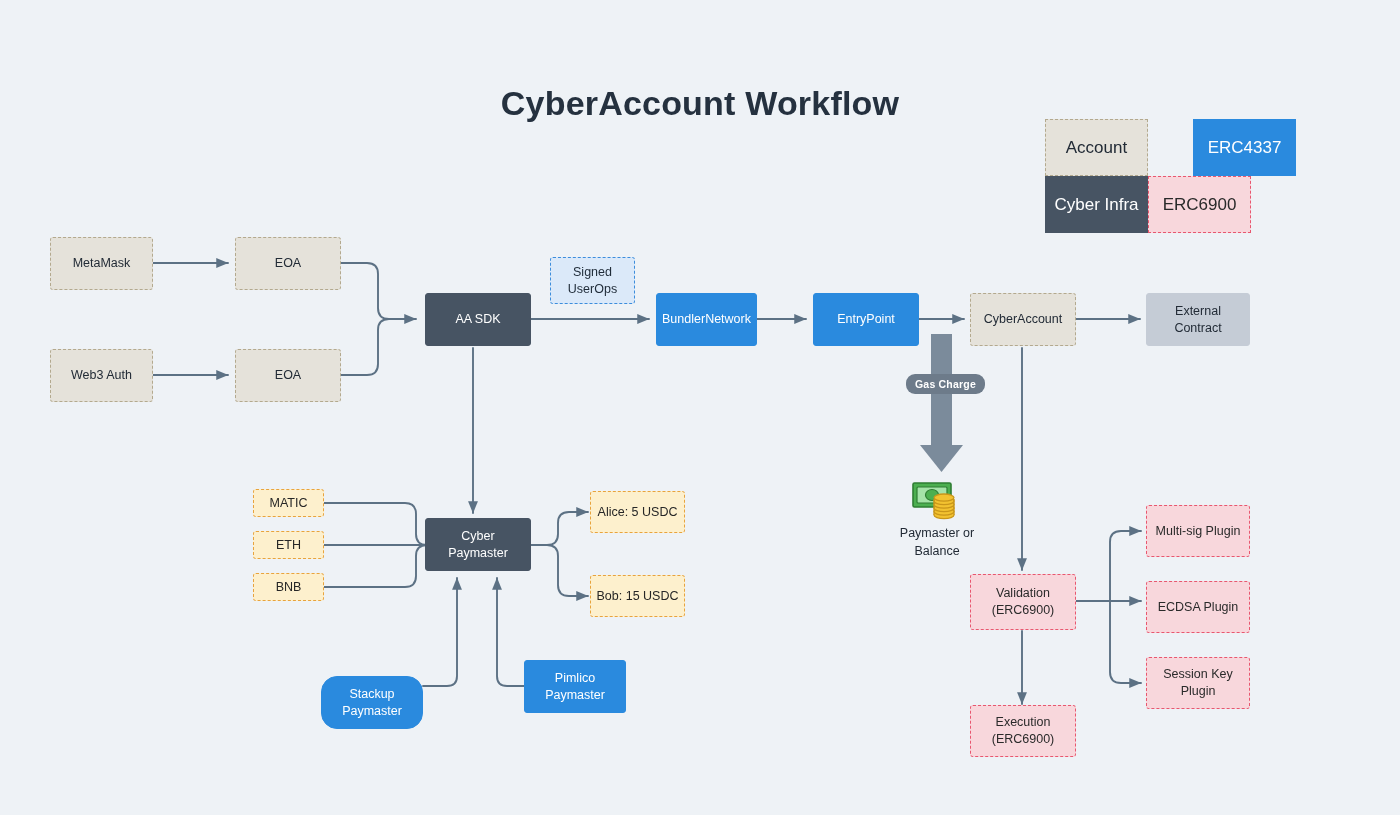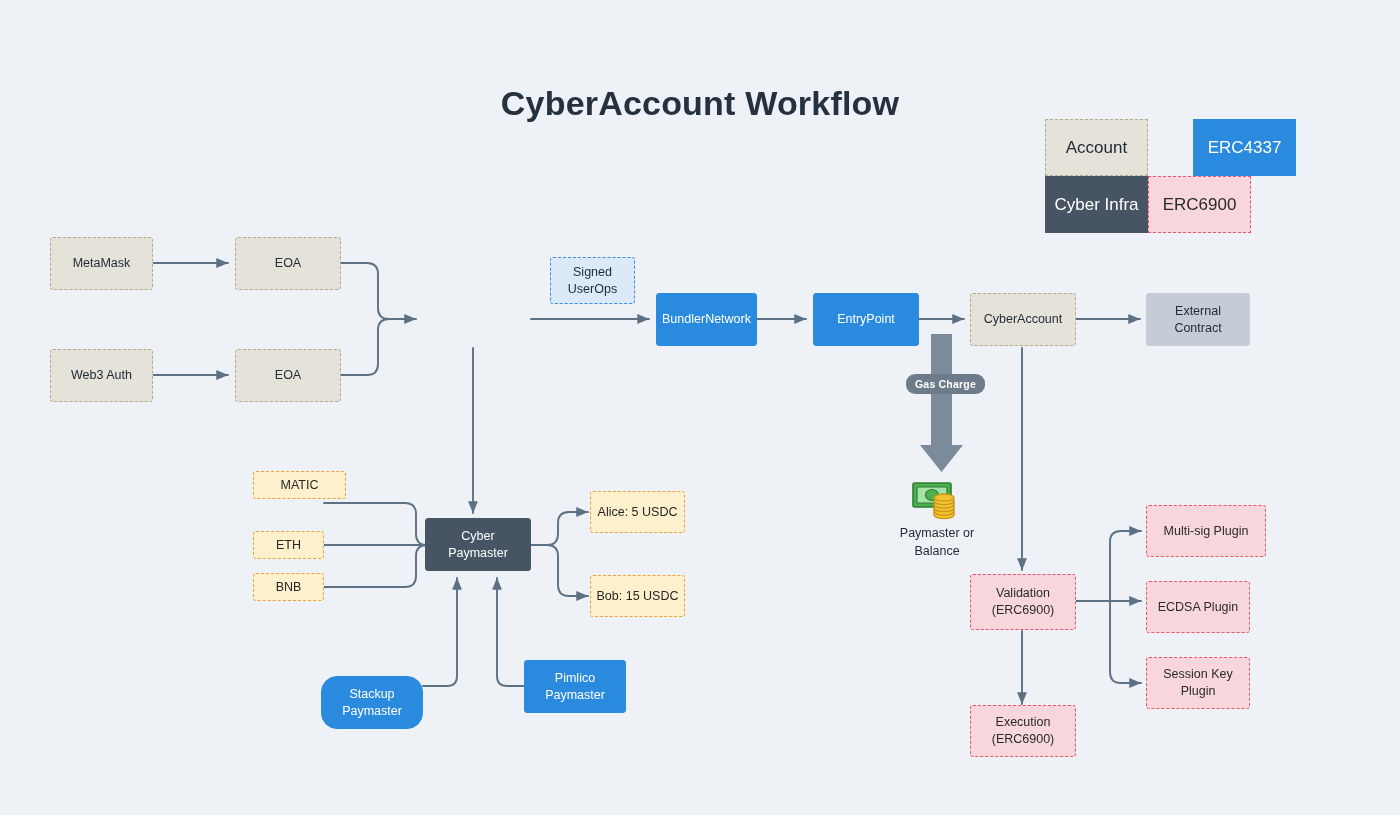--- a/index.html
+++ b/index.html
@@ -157,20 +157,23 @@
   <div class="node n-account" style="left:50px;top:349px;width:103px;height:53px;">
     <span>Web3 Auth</span>
   </div>
   <div class="node n-account" style="left:235px;top:237px;width:106px;height:53px;">
     <span>EOA</span>
   </div>
   <div class="node n-account" style="left:235px;top:349px;width:106px;height:53px;">
     <span>EOA</span>
   </div>
 
+  <div class="node n-infra" style="left:425px;top:293px;width:106px;height:53px;">
+    <span>AA SDK</span>
+  </div>
 
   <div class="node n-userops" style="left:550px;top:257px;width:85px;height:47px;flex-direction:column;">
     <span>Signed</span>
     <span>UserOps</span>
   </div>
 
   <div class="node n-4337" style="left:656px;top:293px;width:101px;height:53px;flex-direction:row;">
     <span>Bundler</span>
     <span>Network</span>
   </div>
@@ -205,21 +208,21 @@
         <ellipse cx="33" cy="25" rx="10" ry="3.6"></ellipse>
         <ellipse cx="33" cy="21.6" rx="10" ry="3.6"></ellipse>
       </g>
     </svg>
   </div>
   <div class="money-caption">
     <div>Paymaster or</div>
     <div>Balance</div>
   </div>
 
-  <div class="node n-token" style="left:253px;top:471px;width:93px;height:28px;">
+  <div class="node n-token" style="left:253px;top:489px;width:71px;height:28px;">
     <span>MATIC</span>
   </div>
   <div class="node n-token" style="left:253px;top:531px;width:71px;height:28px;">
     <span>ETH</span>
   </div>
   <div class="node n-token" style="left:253px;top:573px;width:71px;height:28px;">
     <span>BNB</span>
   </div>
 
   <div class="node n-infra" style="left:425px;top:518px;width:106px;height:53px;flex-direction:column;">
@@ -245,21 +248,21 @@
 
   <div class="node n-6900" style="left:970px;top:574px;width:106px;height:56px;flex-direction:column;">
     <span>Validation</span>
     <span>(ERC6900)</span>
   </div>
   <div class="node n-6900" style="left:970px;top:705px;width:106px;height:52px;flex-direction:column;">
     <span>Execution</span>
     <span>(ERC6900)</span>
   </div>
 
-  <div class="node n-6900" style="left:1146px;top:505px;width:120px;height:52px;">
+  <div class="node n-6900" style="left:1146px;top:505px;width:104px;height:52px;">
     <span>Multi-sig Plugin</span>
   </div>
   <div class="node n-6900" style="left:1146px;top:581px;width:104px;height:52px;">
     <span>ECDSA Plugin</span>
   </div>
   <div class="node n-6900" style="left:1146px;top:657px;width:104px;height:52px;flex-direction:column;">
     <span>Session Key</span>
     <span>Plugin</span>
   </div>
 

